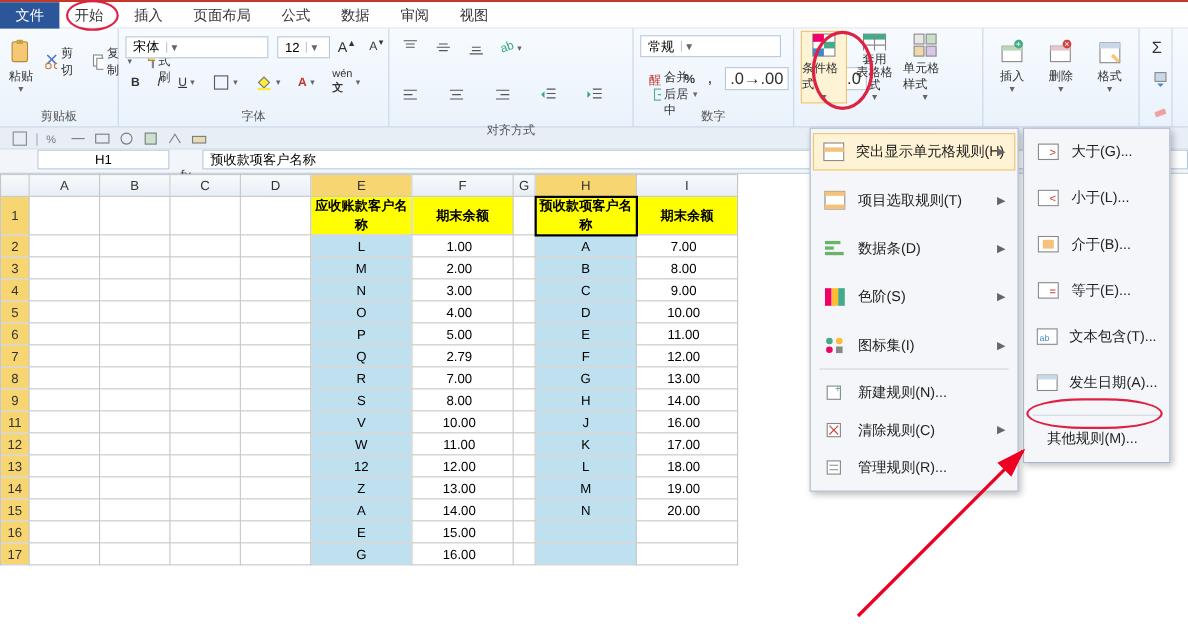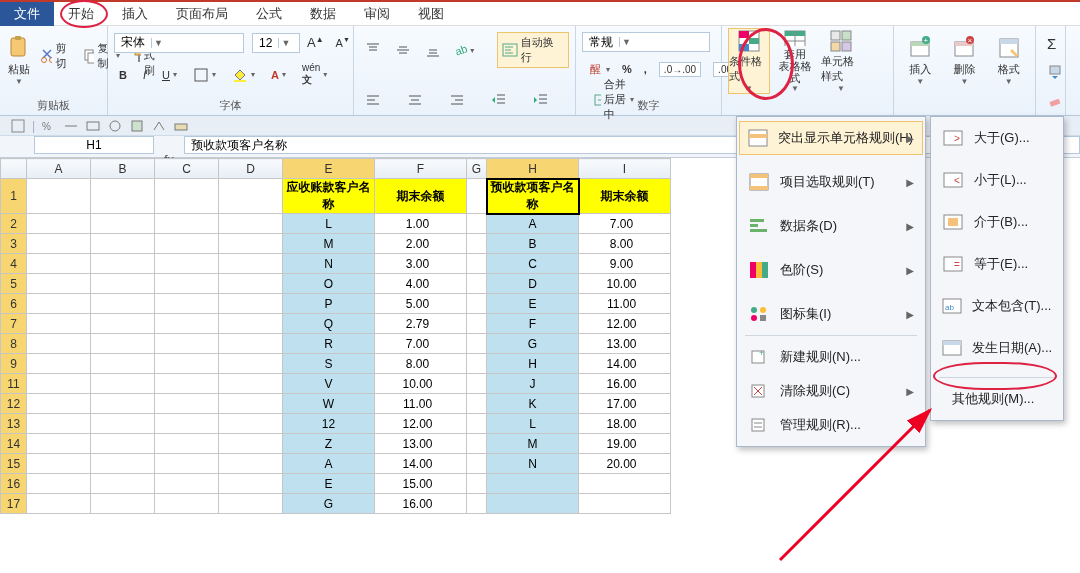--- a/index.html
+++ b/index.html
@@ -20,21 +20,21 @@
   .group-body { display: flex; align-items: flex-start; gap: 4px; flex: 1; }
   .group-title { text-align: center; font-size: 11px; color: #555; padding-bottom: 2px; }
   .big-btn { display: flex; flex-direction: column; align-items: center; justify-content: center; width: 42px; height: 66px; font-size: 11px; color: #333; border: 1px solid transparent; }
   .ico24 { width: 24px; height: 24px; margin-bottom: 2px; }
   .mini-row { display: flex; align-items: center; gap: 2px; }
   .mini-btn { display: flex; align-items: center; gap: 3px; padding: 2px 4px; font-size: 11px; color: #333; border: 1px solid transparent; }
   .ico16 { width: 16px; height: 16px; }
   .combo { display: flex; align-items: center; border: 1px solid #b6c8dc; background: #fff; height: 20px; font-size: 12px; }
   .combo .val { padding: 0 6px; }
   .combo .arr { border-left: 1px solid #b6c8dc; width: 14px; text-align: center; color: #666; font-size: 9px; }
-  .numfmt-txt { border: 1px solid #b6c8dc; background: #fff; padding: 1px 4px; font-size: 10px; }
+  .numfmt-txt { border: 1px solid #b6c8dc; background: #fff; padding: 1px 4px; font-size: 15px; }
 
   .ring-cf { position: absolute; left: 738px; top: 28px; width: 56px; height: 72px; border: 3px solid #d24; border-radius: 50%; pointer-events: none; z-index: 5; }
 
   
   .qat { height: 20px; background: #e8eef6; display: flex; align-items: center; padding-left: 10px; gap: 6px; border-bottom: 1px solid #cfdbe8; }
   .qat .ico16 { opacity: .85; }
 
   
   .fbar { display: flex; height: 22px; background: #f2f6fb; border-bottom: 1px solid #c2cedd; }
   .namebox { width: 120px; margin-left: 34px; }
@@ -205,27 +205,20 @@
               <line x1="4" y1="8" x2="12" y2="8" stroke="#555"></line>
               <line x1="4" y1="11" x2="12" y2="11" stroke="#555"></line>
               <line x1="2" y1="14" x2="14" y2="14" stroke="#555"></line>
             </svg>
           </div>
         <div class="mini-btn">
             <span style="color:#3a7;transform:rotate(-20deg);display:inline-block">ab</span>
             <span style="font-size:8px;color:#666">▾</span>
           </div>
         <div style="width:10px"></div>
-        <div class="mini-btn" style="border:1px solid #f0c36d;background:#fff3d6">
-          <svg class="ico16">
-              <rect x="1" y="2" width="14" height="12" fill="none" stroke="#5a8"></rect>
-              <path d="M3 5 h8 M3 8 h6 M3 11 h8" stroke="#5a8"></path>
-            </svg>
-          <span>自动换行</span>
-        </div>
       </div>
       <div class="mini-row" style="gap:16px">
         <div class="mini-btn">
             <svg class="ico16">
               <line x1="2" y1="4" x2="14" y2="4" stroke="#555"></line>
               <line x1="2" y1="8" x2="10" y2="8" stroke="#555"></line>
               <line x1="2" y1="12" x2="14" y2="12" stroke="#555"></line>
             </svg>
           </div>
         <div class="mini-btn">
@@ -258,20 +251,21 @@
         <div class="mini-btn">
           <svg class="ico16">
               <rect x="1" y="3" width="14" height="10" fill="none" stroke="#5a8"></rect>
               <path d="M4 8 h8" stroke="#5a8"></path>
             </svg>
           <span>合并后居中</span>
             <span style="font-size:8px;color:#666"> ▾</span>
         </div>
       </div>
     </div>
+    <div class="group-title">对齐方式</div>
   </div>
 
   <div class="group" style="width:146px">
     <div class="group-body" style="flex-direction:column;gap:6px;padding-top:4px">
       <div class="combo" style="width:128px">
           <span class="val">常规</span>
           <span class="arr">▼</span>
         </div>
       <div class="mini-row" style="gap:2px">
         <div class="mini-btn">

